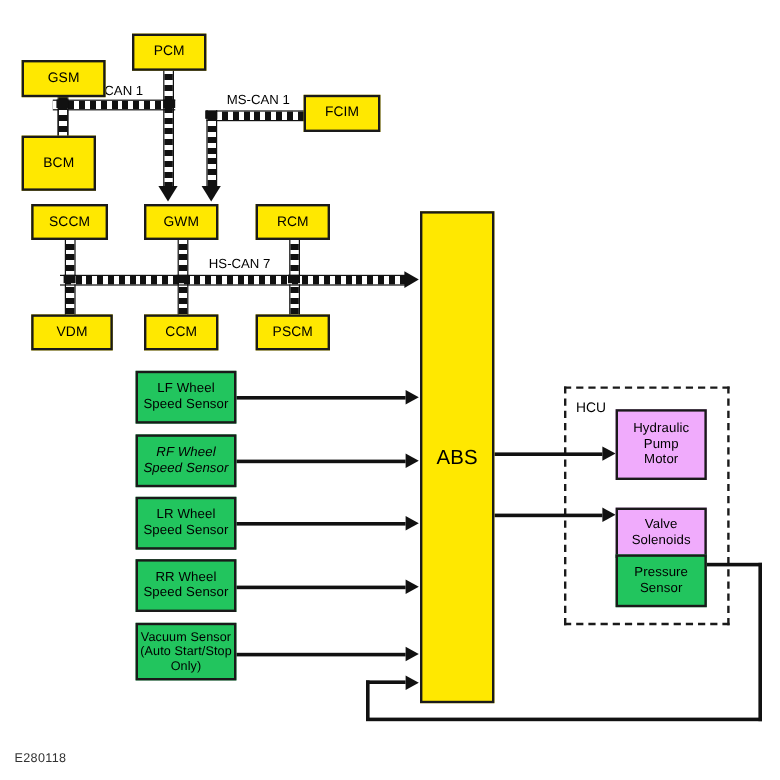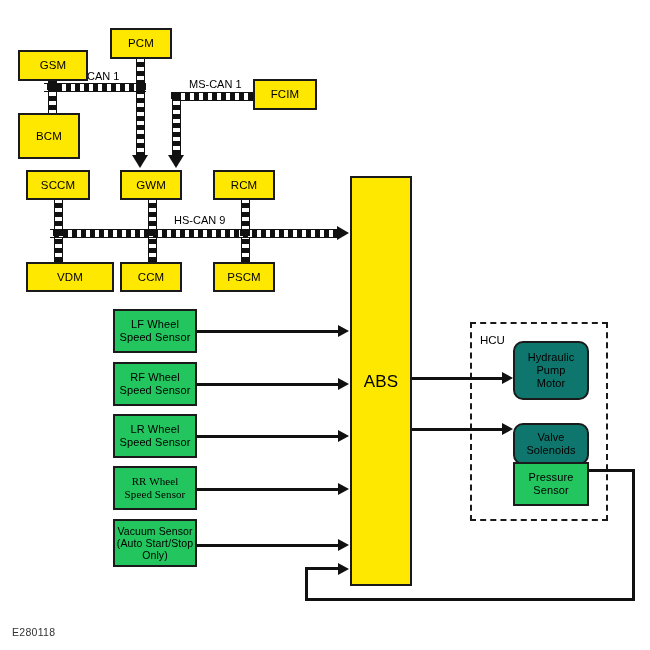--- a/index.html
+++ b/index.html
@@ -29,21 +29,21 @@
     text-align: center;
     color: #000000;
     font-size: 11px;
     line-height: 13px;
     letter-spacing: 0.1px;
     white-space: pre-line;
     z-index: 6;
   }
   .node.yellow { background: #ffe800; }
   .node.green  { background: #22c55e; }
-  .node.blue   { background: #0f766e; border-radius: 10px; }
+  .node.blue   { background: #f0abfc; }
 
   .node.module { font-size: 11.5px; }
   .node.abs-module {
     font-size: 17px;
     align-items: center;
   }
 
   
   .bus-h {
     position: absolute;
@@ -182,48 +182,48 @@
   <div class="bus-v" style="left:54px; top:199px; height:64px;"></div>
   <div class="bus-v" style="left:148px; top:199px; height:64px;"></div>
   <div class="bus-v" style="left:241px; top:199px; height:64px;"></div>
 
   <div class="bus-h" style="left:50px; top:229px; width:288px;"></div>
   <div class="bus-joint" style="left:52.5px; top:229px; width:10px; height:7px;"></div>
   <div class="bus-joint" style="left:146.5px; top:229px; width:10px; height:7px;"></div>
   <div class="bus-joint" style="left:239.5px; top:229px; width:10px; height:7px;"></div>
   <div class="bus-arrow-right" style="left:337px; top:225.5px;"></div>
 
-  <div class="bus-label" style="left:172px; top:214px;">HS-CAN 9</div>
+  <div class="bus-label" style="left:172px; top:214px;">HS-CAN 7</div>
 
   <div class="node yellow module" style="left:26px; top:170px; width:64px; height:30px;">SCCM</div>
   <div class="node yellow module" style="left:120px; top:170px; width:62px; height:30px;">GWM</div>
   <div class="node yellow module" style="left:213px; top:170px; width:62px; height:30px;">RCM</div>
 
-  <div class="node yellow module" style="left:26px; top:262px; width:88px; height:30px;">VDM</div>
+  <div class="node yellow module" style="left:26px; top:262px; width:68px; height:30px;">VDM</div>
   <div class="node yellow module" style="left:120px; top:262px; width:62px; height:30px;">CCM</div>
   <div class="node yellow module" style="left:213px; top:262px; width:62px; height:30px;">PSCM</div>
 
   <div class="node yellow abs-module" style="left:350px; top:176px; width:62px; height:410px;">ABS</div>
 
   <div class="node green" style="left:113px; top:309px; width:84px; height:44px;">LF Wheel
 Speed Sensor</div>
   <div class="line-h" style="left:197px; top:329.5px; width:141px;"></div>
   <div class="arrow-right" style="left:338px; top:325px;"></div>
 
-  <div class="node green" style="left:113px; top:362px; width:84px; height:44px;">RF Wheel
+  <div class="node green" style="left:113px; top:362px; width:84px; height:44px;font-style:italic;">RF Wheel
 Speed Sensor</div>
   <div class="line-h" style="left:197px; top:382.5px; width:141px;"></div>
   <div class="arrow-right" style="left:338px; top:378px;"></div>
 
   <div class="node green" style="left:113px; top:414px; width:84px; height:44px;">LR Wheel
 Speed Sensor</div>
   <div class="line-h" style="left:197px; top:434.5px; width:141px;"></div>
   <div class="arrow-right" style="left:338px; top:430px;"></div>
 
-  <div class="node green" style="left:113px; top:466px; width:84px; height:44px;font-family:Liberation Serif, serif;">RR Wheel
+  <div class="node green" style="left:113px; top:466px; width:84px; height:44px;">RR Wheel
 Speed Sensor</div>
   <div class="line-h" style="left:197px; top:487.5px; width:141px;"></div>
   <div class="arrow-right" style="left:338px; top:483px;"></div>
 
   <div class="node green" style="left:113px; top:519px; width:84px; height:48px; font-size:10.5px; line-height:12px;">Vacuum Sensor
 (Auto Start/Stop
 Only)</div>
   <div class="line-h" style="left:197px; top:543.5px; width:141px;"></div>
   <div class="arrow-right" style="left:338px; top:539px;"></div>
 

